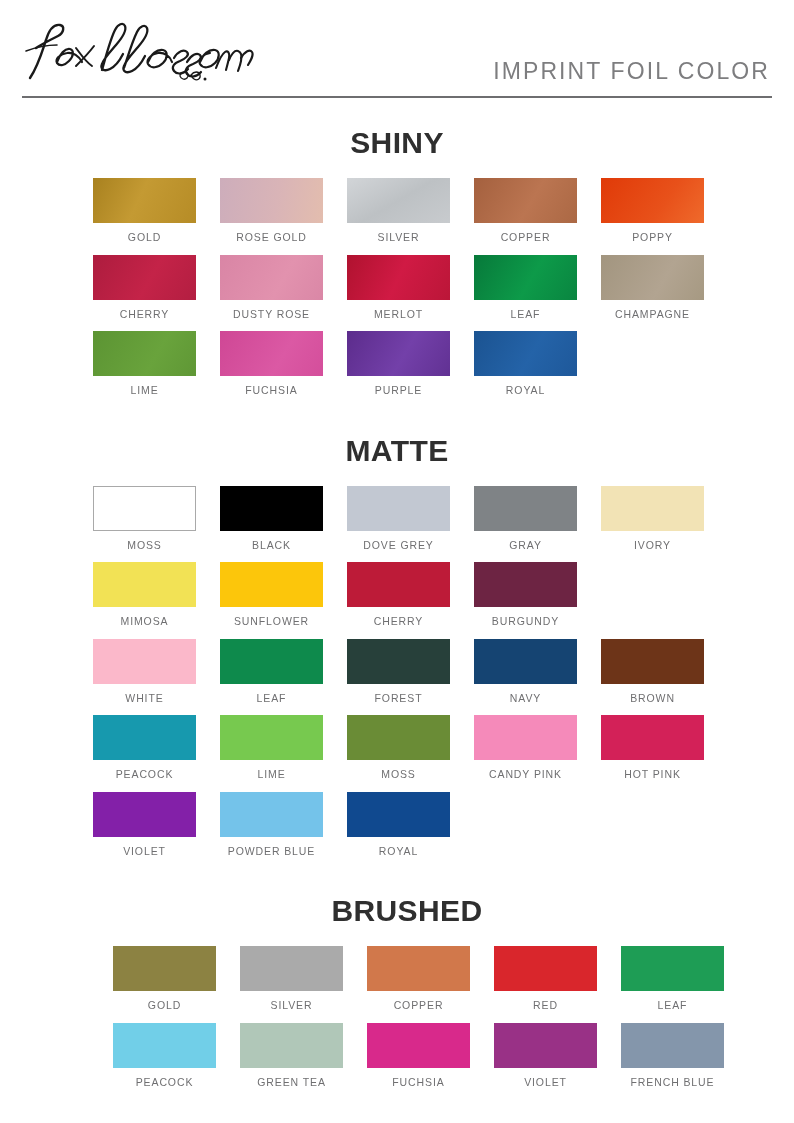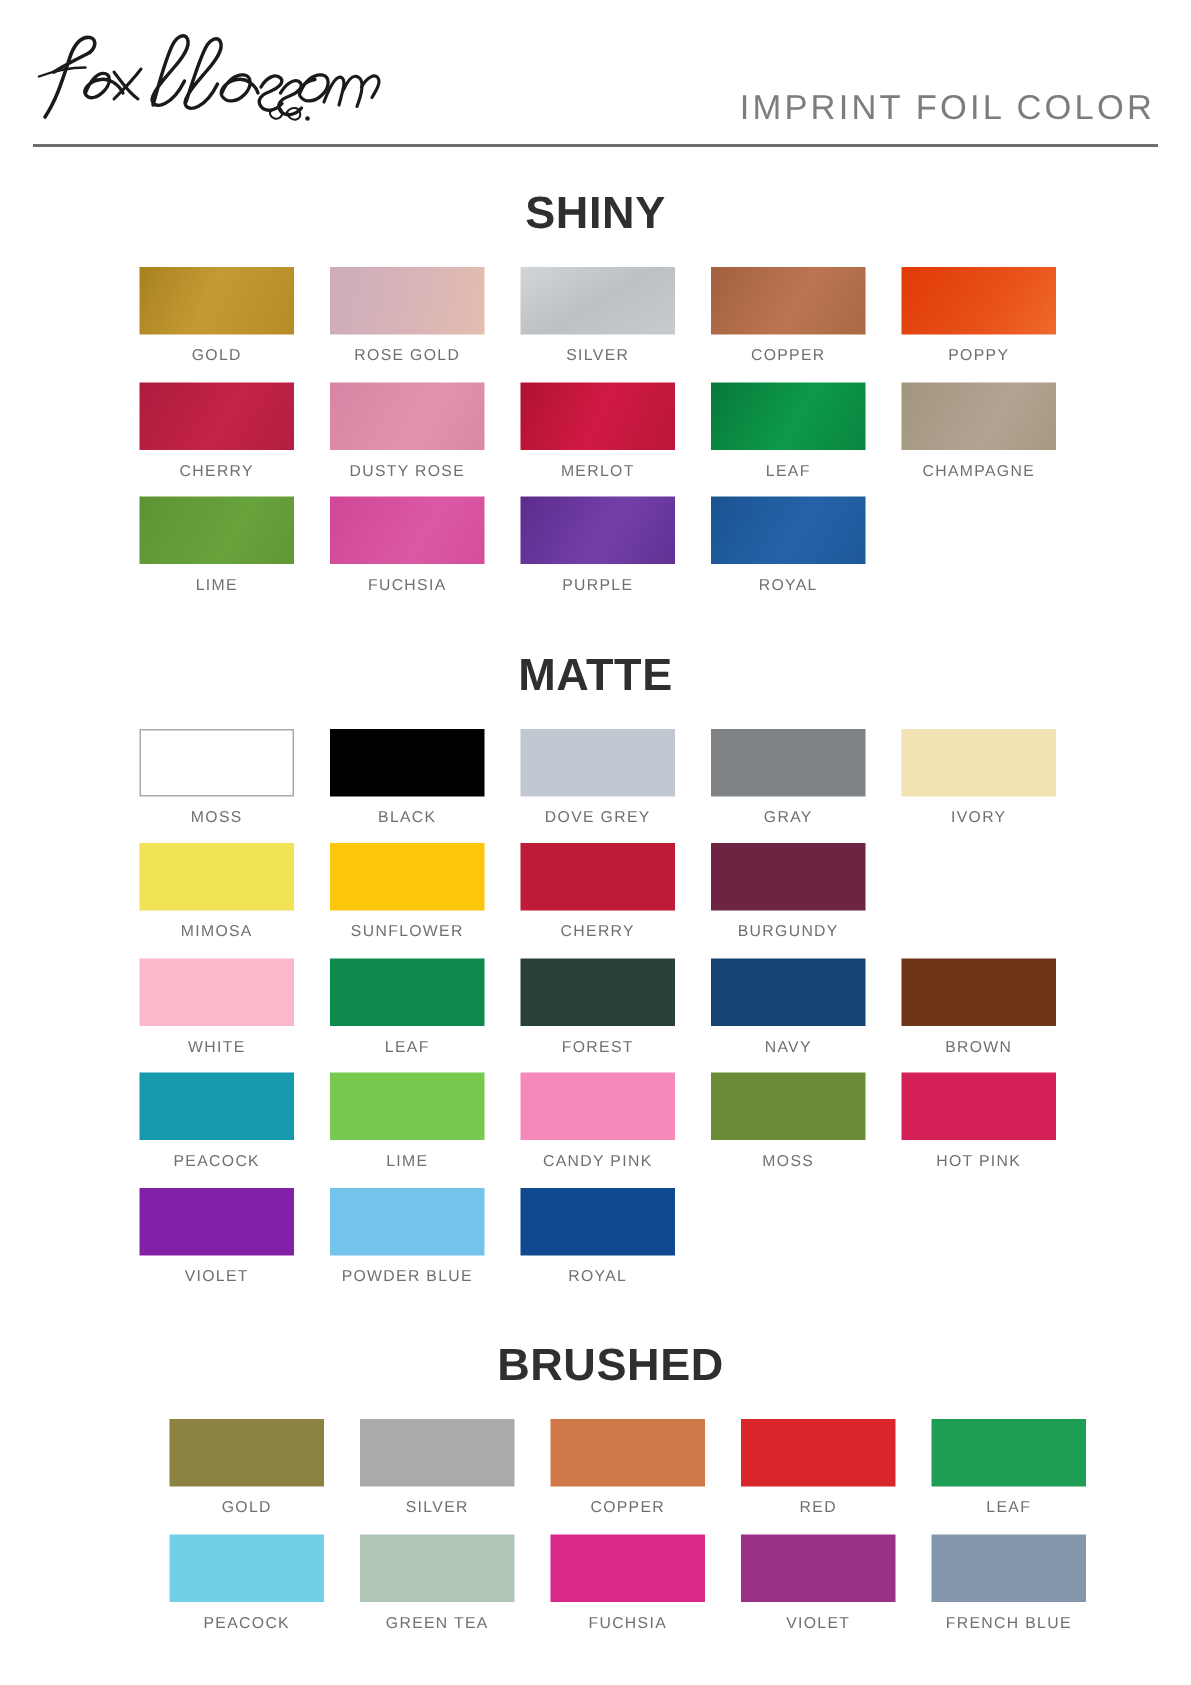--- a/index.html
+++ b/index.html
@@ -269,26 +269,26 @@
           <div class="row">
             <div class="cell">
               <div class="swatch" style="background: rgb(23, 153, 174);"></div>
               <div class="swatch-label">PEACOCK</div>
             </div>
             <div class="cell">
               <div class="swatch" style="background: rgb(119, 201, 79);"></div>
               <div class="swatch-label">LIME</div>
             </div>
             <div class="cell">
+              <div class="swatch" style="background: rgb(106, 140, 54);"></div>
+              <div class="swatch-label">MOSS</div>
+            </div>
+            <div class="cell">
               <div class="swatch" style="background: rgb(245, 138, 186);"></div>
               <div class="swatch-label">CANDY PINK</div>
-            </div>
-            <div class="cell">
-              <div class="swatch" style="background: rgb(106, 140, 54);"></div>
-              <div class="swatch-label">MOSS</div>
             </div>
             <div class="cell">
               <div class="swatch" style="background: rgb(211, 33, 88);"></div>
               <div class="swatch-label">HOT PINK</div>
             </div>
           </div>
           <div class="row">
             <div class="cell">
               <div class="swatch" style="background: rgb(131, 32, 168);"></div>
               <div class="swatch-label">VIOLET</div>

